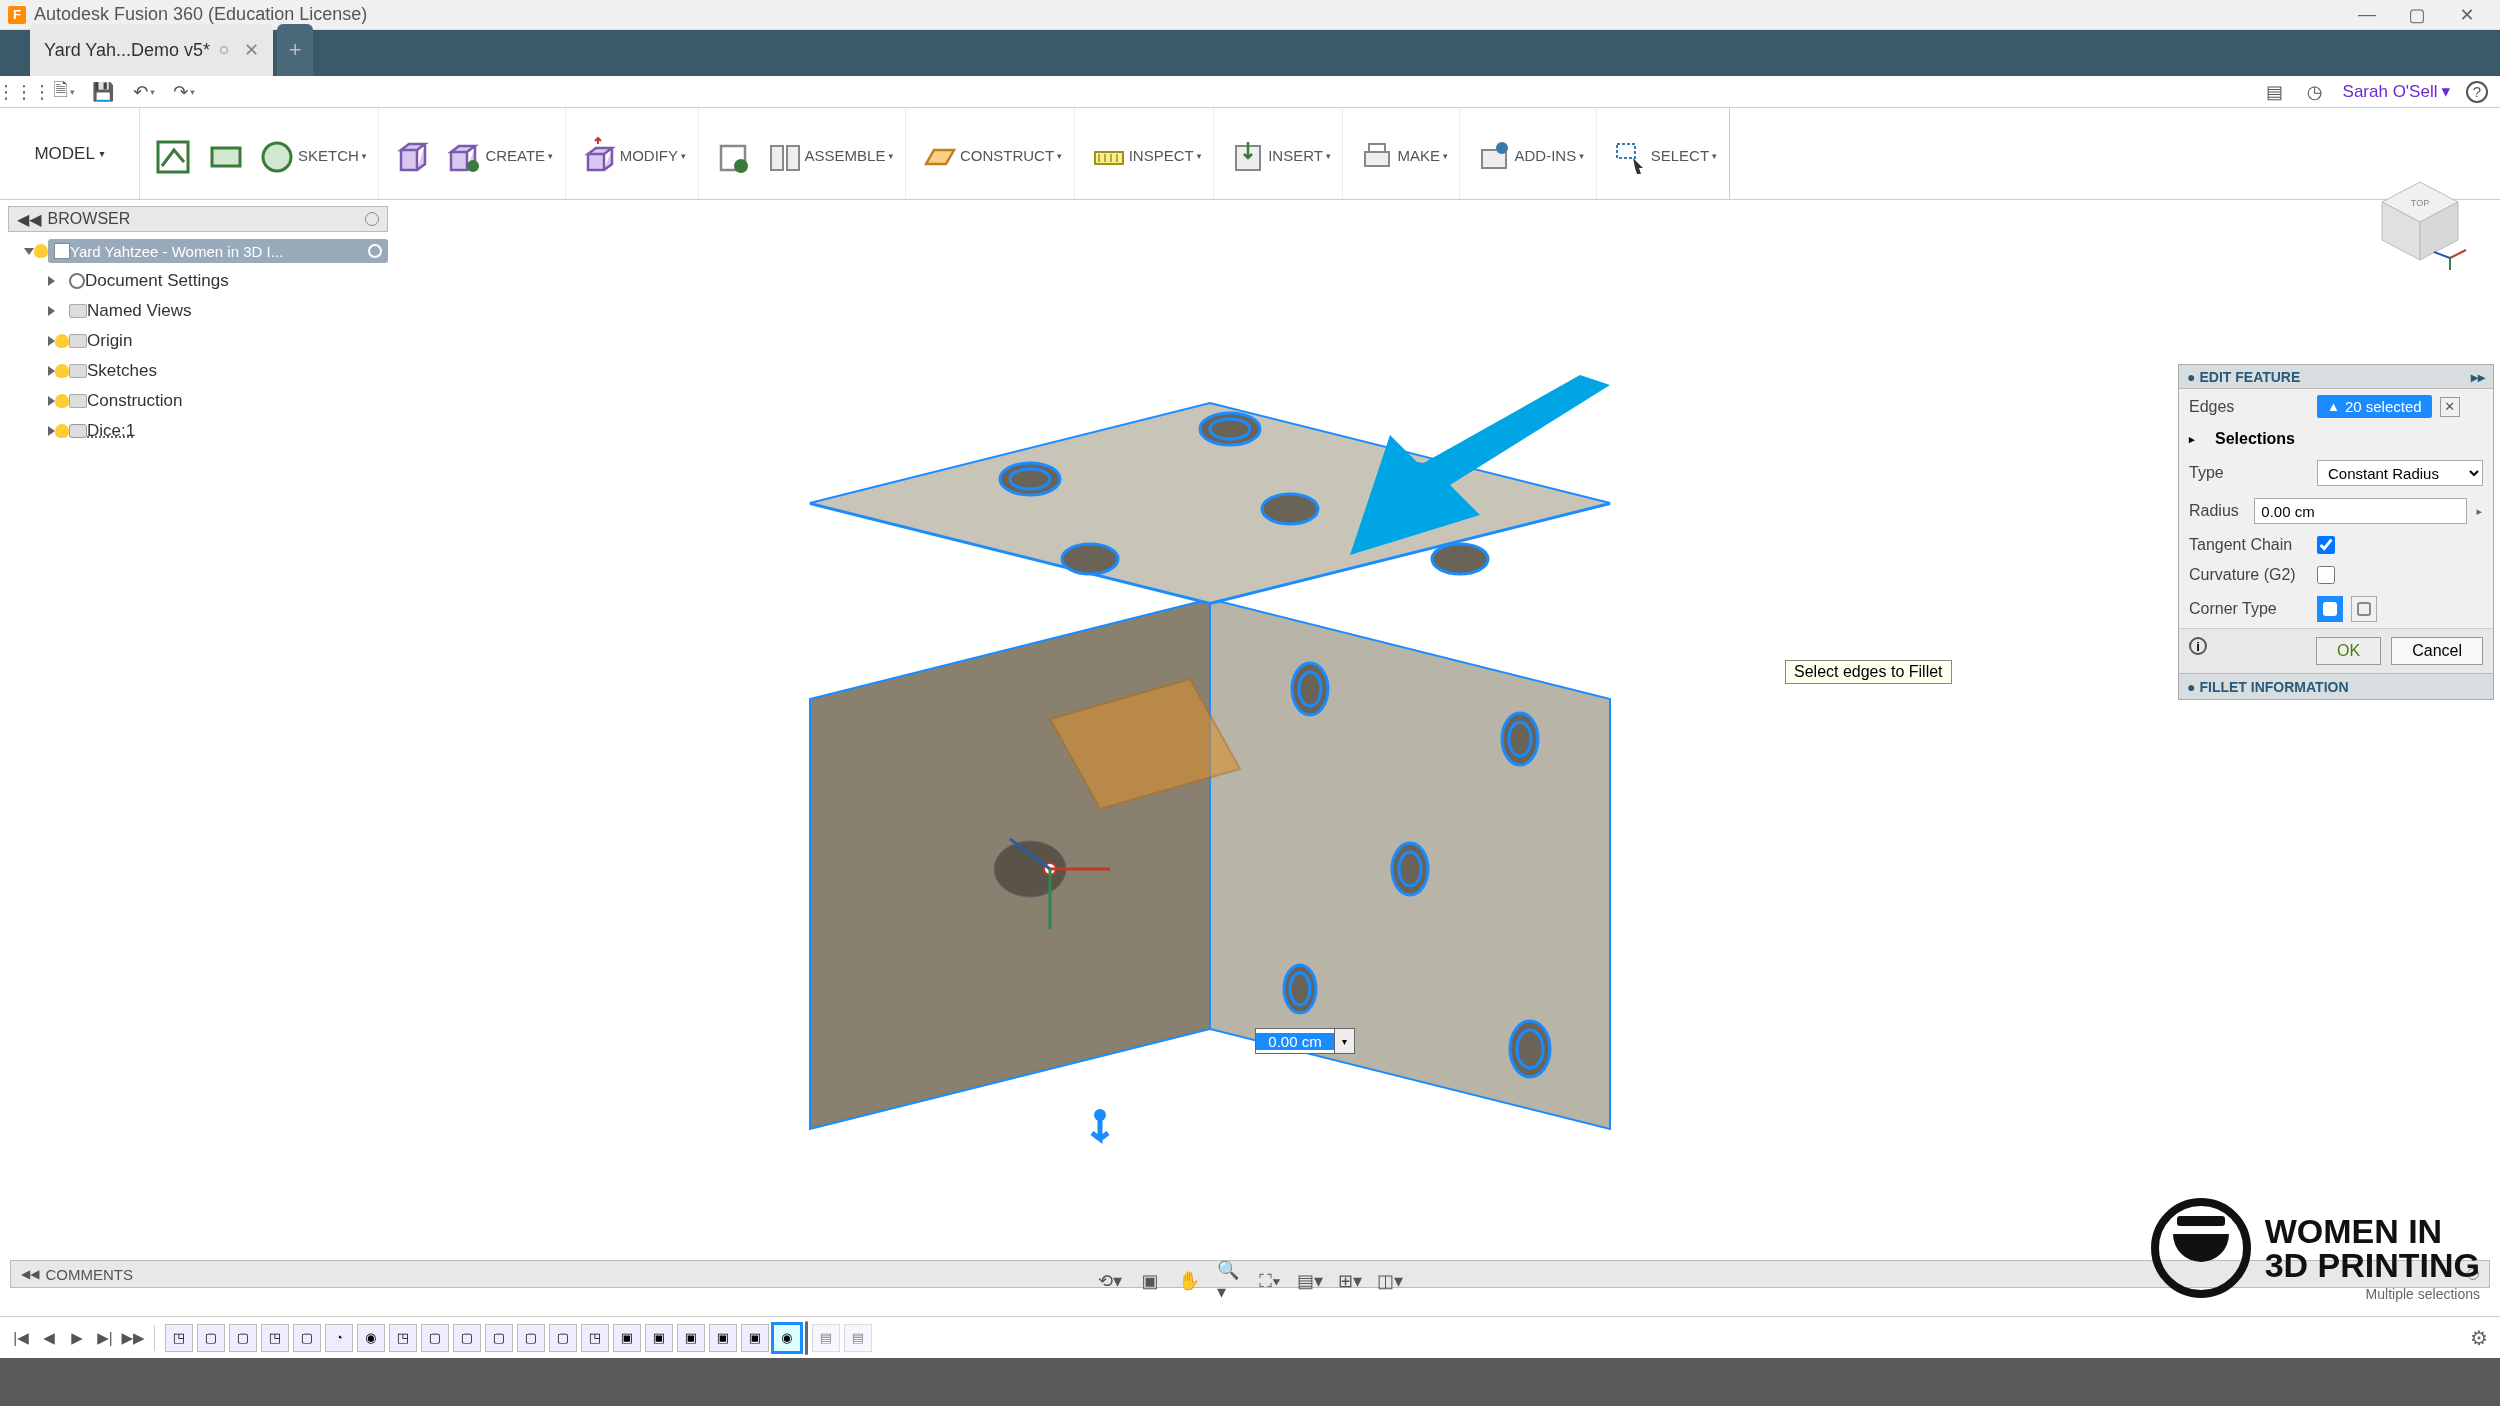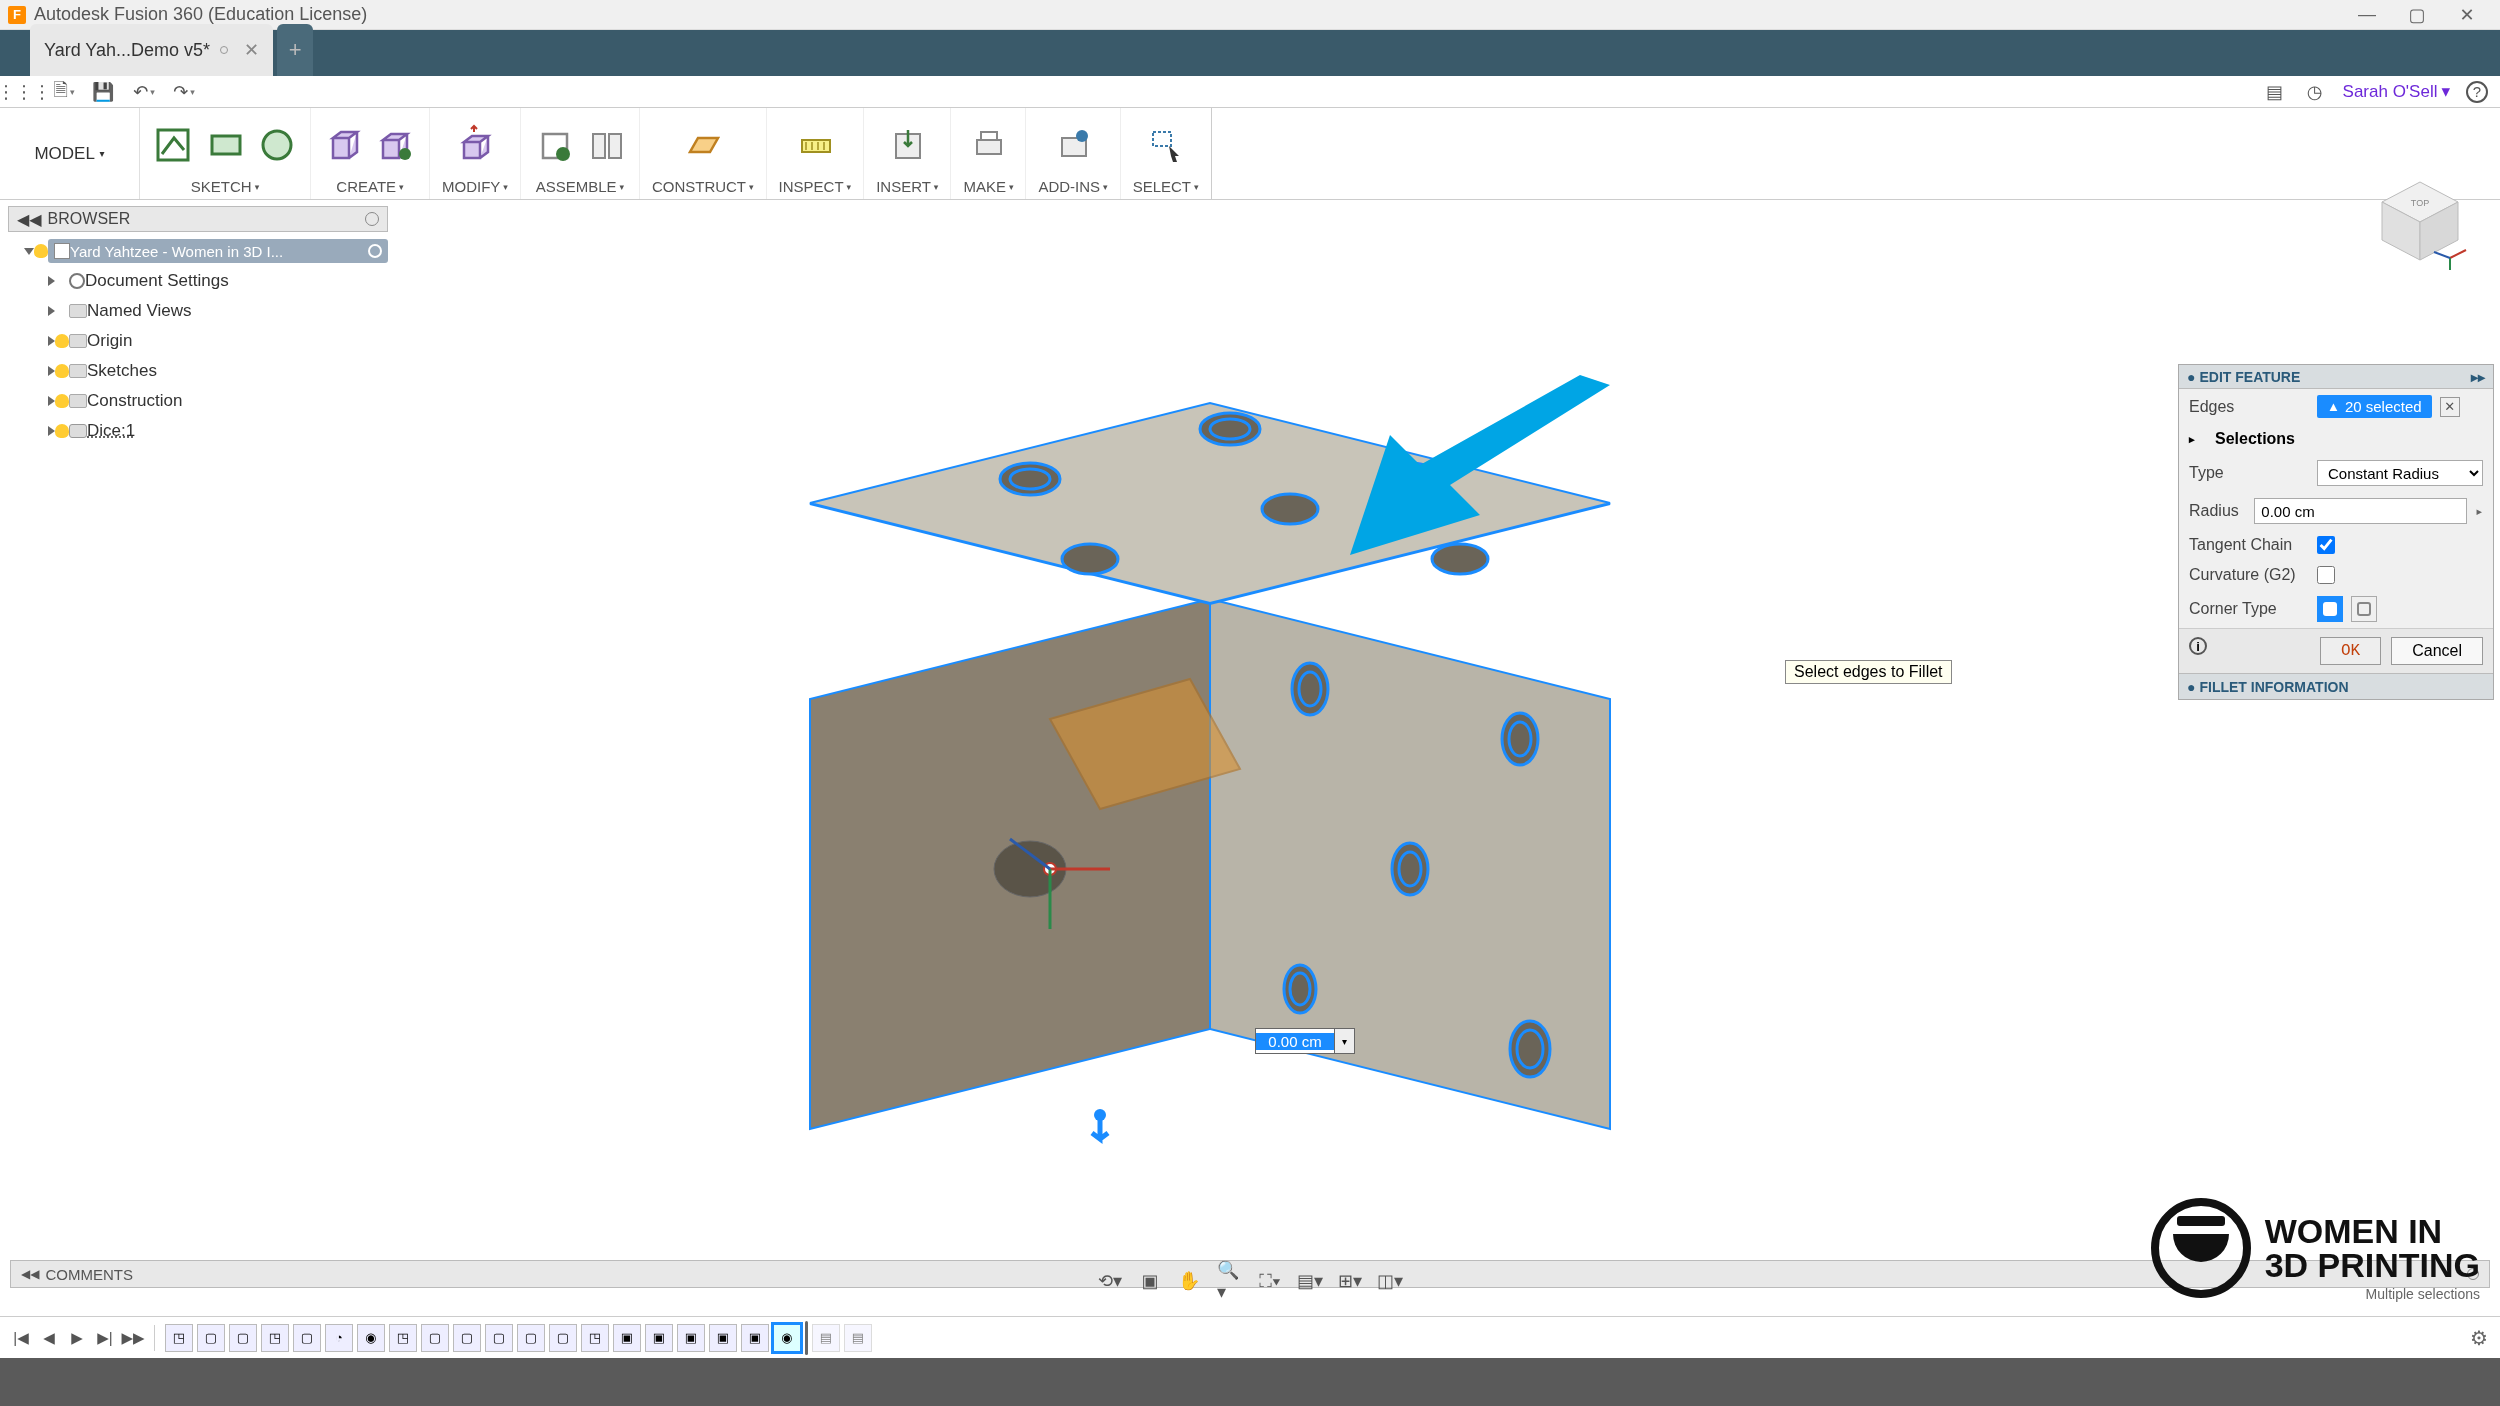--- a/index.html
+++ b/index.html
@@ -21,21 +21,21 @@
 
 .quickbar { height: 32px; background: #fff; border-bottom: 1px solid #ccc; display: flex; align-items: center; padding: 0 12px; gap: 16px; }
 .quickbar .qicon { width: 24px; height: 24px; display: flex; align-items: center; justify-content: center; color: #555; font-size: 18px; position:relative;}
 .quickbar .qicon .caret { font-size: 9px; margin-left: 2px; color:#777; }
 .quickbar .spacer { flex: 1; }
 .quickbar .user { font-size: 17px; color: #6d28d9; display:flex;align-items:center;gap:4px;}
 
 
 .ribbon { height: 92px; background: #fff; border-bottom: 1px solid #ccc; display: flex; align-items: stretch; }
 .ribbon .workspace { width: 140px; display: flex; align-items: center; justify-content: center; font-size: 17px; color: #333; font-weight: 500; border-right: 1px solid #e0e0e0; }
-.ribbon .group { display: flex; flex-direction: column; align-items: center; padding: 6px 12px 0; border-right: 1px solid #eee; }
+.ribbon .group { display: flex; flex-direction: row; align-items: center; padding: 6px 12px 0; border-right: 1px solid #eee; }
 .ribbon .group .icons { display: flex; gap: 10px; flex:1; align-items:center;}
 .ribbon .group .label { font-size: 15px; color: #555; padding: 2px 0 4px; display:flex;align-items:center;gap:3px;}
 .ribbon .group .label .caret { font-size: 9px; }
 
 
 .mainrow { position: absolute; top: 200px; left: 0; right: 0; bottom: 48px; background: #fff; }
 
 
 .browser { position: absolute; left: 8px; top: 6px; width: 380px; background: rgba(245,245,245,0.0); }
 .browser-head { height: 26px; background: #e8e8e8; border: 1px solid #bbb; display: flex; align-items: center; padding: 0 8px; font-size: 16px; color: #444; }
@@ -59,21 +59,21 @@
 .editpanel { position: absolute; right: 6px; top: 164px; width: 316px; background: #f0f0f0; border: 1px solid #aaa; font-size: 16px; }
 .editpanel .head { height: 24px; background: #d8dde0; display: flex; align-items: center; padding: 0 8px; font-weight: 600; color: #2a5a7a; font-size:14px; border-bottom:1px solid #bbb;}
 .editpanel .row { display: flex; align-items: center; padding: 6px 10px; gap: 8px; }
 .editpanel .row .lbl { width: 120px; color: #444; }
 .editpanel .selchip { background: #1a8cff; color: #fff; padding: 3px 10px; border-radius: 2px; font-size: 15px; display:flex;align-items:center;gap:5px;}
 .editpanel .xbtn { width: 20px; height: 20px; border: 1px solid #999; display:flex;align-items:center;justify-content:center; font-size:13px; color:#555;}
 .editpanel select, .editpanel input[type=text] { flex:1; height: 26px; border: 1px solid #aaa; font-size: 15px; padding: 0 6px; background:#fff;}
 .editpanel .chk { width:18px;height:18px; }
 .editpanel .btnrow { display:flex; justify-content:flex-end; gap:10px; padding:8px 10px; border-top:1px solid #ccc; background:#e8e8e8;}
 .editpanel .btn { padding: 4px 20px; border: 1px solid #999; background: #f8f8f8; font-size: 16px; }
-.editpanel .btn.ok { color:#c2410c; background:#eee;font-family:Liberation Mono, monospace; }
+.editpanel .btn.ok { color:#4d7c0f; background:#eee; }
 .editpanel .info { width:18px;height:18px;border:2px solid #555;border-radius:50%;display:inline-flex;align-items:center;justify-content:center;font-size:13px;font-weight:bold;}
 .filletinfo { height: 26px; background: #d8dde0; display:flex;align-items:center;padding:0 8px;font-weight:600;color:#2a5a7a;font-size:14px;border-top:1px solid #bbb;}
 
 
 .vptooltip { position:absolute; left:1785px; top:460px; background:#fffff0; border:1px solid #888; padding:2px 8px; font-size:16px; }
 
 
 .diminput { position:absolute; left:1255px; top:828px; display:flex; }
 .diminput .box { width:80px;height:26px;border:1px solid #666;background:#fff;display:flex;align-items:center;}
 .diminput .box .sel { background:#1a8cff;color:#fff;padding:0 4px;flex:1;text-align:center;font-size:15px;}

